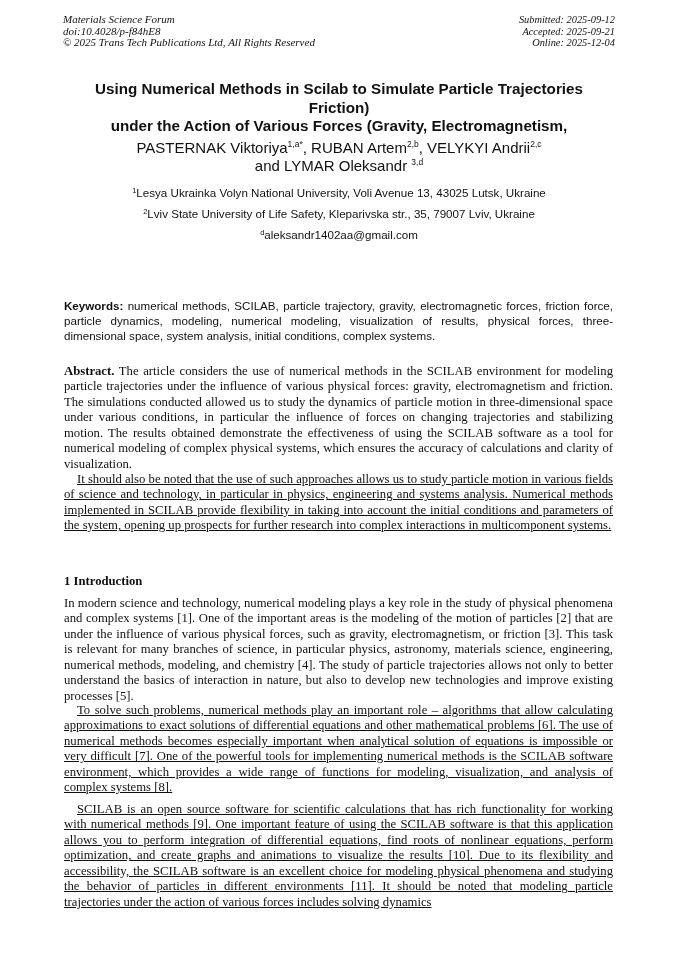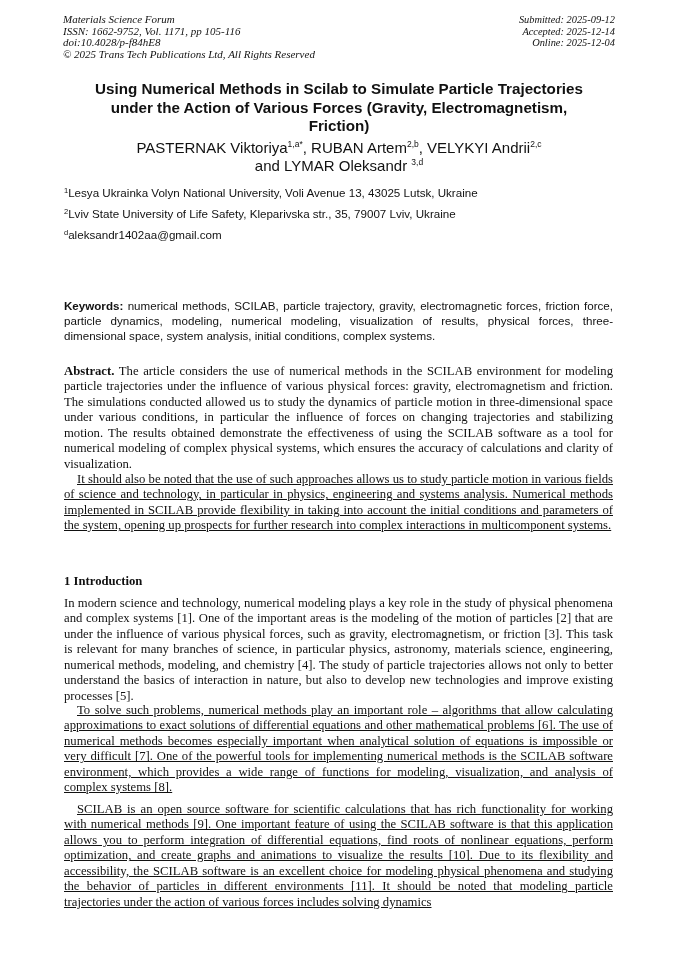--- a/index.html
+++ b/index.html
@@ -2,55 +2,54 @@
 <html><head>
 <meta charset="utf-8">
 <style>
   html, body { margin: 0; padding: 0; background: #ffffff; }
   body { width: 678px; height: 959px; position: relative; overflow: hidden; color: #111; }
   .hdr-left { position: absolute; left: 63px; top: 14px; font-family: "Liberation Serif", serif; font-style: italic; font-size: 11px; line-height: 11.6px; }
   .hdr-right { position: absolute; right: 63px; top: 14px; font-family: "Liberation Serif", serif; font-style: italic; font-size: 10.4px; line-height: 11.6px; text-align: right; }
   .title { position: absolute; left: 64px; width: 550px; top: 80px; font-family: "Liberation Sans", sans-serif; font-weight: bold; font-size: 15.2px; line-height: 18.5px; text-align: center; }
   .authors { position: absolute; left: 64px; width: 550px; top: 139px; font-family: "Liberation Sans", sans-serif; font-size: 15px; line-height: 17.5px; text-align: center; }
   .authors sup { font-size: 8.5px; vertical-align: 6px; line-height: 0; }
-  .affils { position: absolute; left: 64px; width: 550px; top: 186px; font-family: "Liberation Sans", sans-serif; font-size: 11.6px; }
+  .affils { position: absolute; left: 64px; width: 550px; top: 186px; font-family: "Liberation Sans", sans-serif; font-size: 11.6px; text-align: center; }
   .affil { line-height: 13.5px; margin-bottom: 7.5px; }
   .affil sup, .emails sup { font-size: 7.5px; vertical-align: 4px; line-height: 0; }
   .emails { line-height: 14px; }
   .keywords { position: absolute; left: 64px; width: 549px; top: 299px; font-family: "Liberation Sans", sans-serif; font-size: 11.6px; line-height: 14.8px; text-align: justify; }
   .keywords b { font-weight: bold; }
   .body { position: absolute; left: 64px; width: 549px; font-family: "Liberation Serif", serif; font-size: 12.7px; line-height: 15.45px; text-align: justify; }
   .abstract { top: 364px; }
   .abstract2 { top: 472px; }
   .para { text-indent: 13px; text-decoration: underline; }
   .sec-head { position: absolute; left: 64px; top: 574px; font-family: "Liberation Serif", serif; font-weight: bold; font-size: 12.7px; }
   .intro1 { top: 596px; }
   .intro2 { top: 703px; }
   .intro3 { top: 802px; }
 </style>
 </head>
 <body>
 
 <div class="hdr-left">
   <div>Materials Science Forum</div>
-  <div>ISSN: 1662-9752, Vol. 1171, pp 105-116</div>
   <div>doi:10.4028/p-f84hE8</div>
   <div>© 2025 Trans Tech Publications Ltd, All Rights Reserved</div>
 </div>
 
 <div class="hdr-right">
   <div>Submitted: 2025-09-12</div>
-  <div>Accepted: 2025-12-14</div>
+  <div>Accepted: 2025-09-21</div>
   <div>Online: 2025-12-04</div>
 </div>
 
 <div class="title">
   <div>Using Numerical Methods in Scilab to Simulate Particle Trajectories</div>
+  <div>Friction)</div>
   <div>under the Action of Various Forces (Gravity, Electromagnetism,</div>
-  <div>Friction)</div>
 </div>
 
 <div class="authors">
   <div>
     <span>PASTERNAK Viktoriya</span><sup>1,a*</sup><span>, </span><span>RUBAN Artem</span><sup>2,b</sup><span>, </span><span>VELYKYI Andrii</span><sup>2,c</sup>
   </div>
   <div>
     <span>and LYMAR Oleksandr </span><sup>3,d</sup>
   </div>
 </div>

